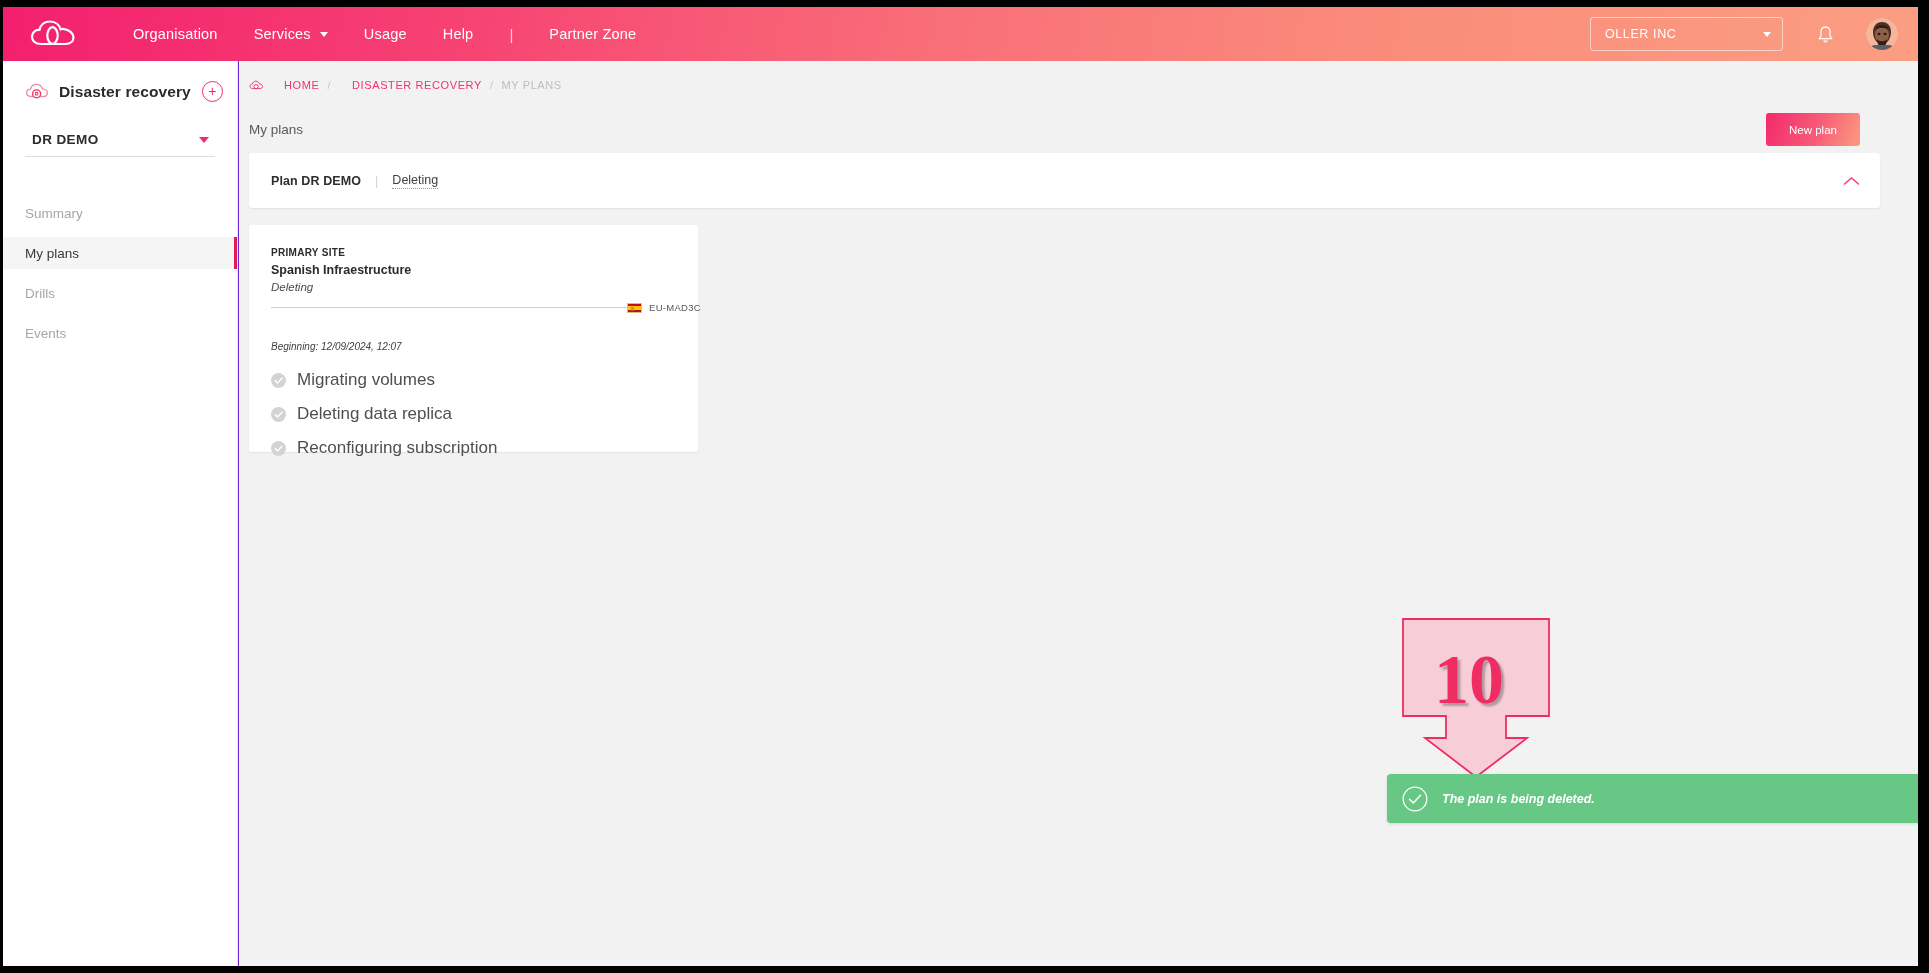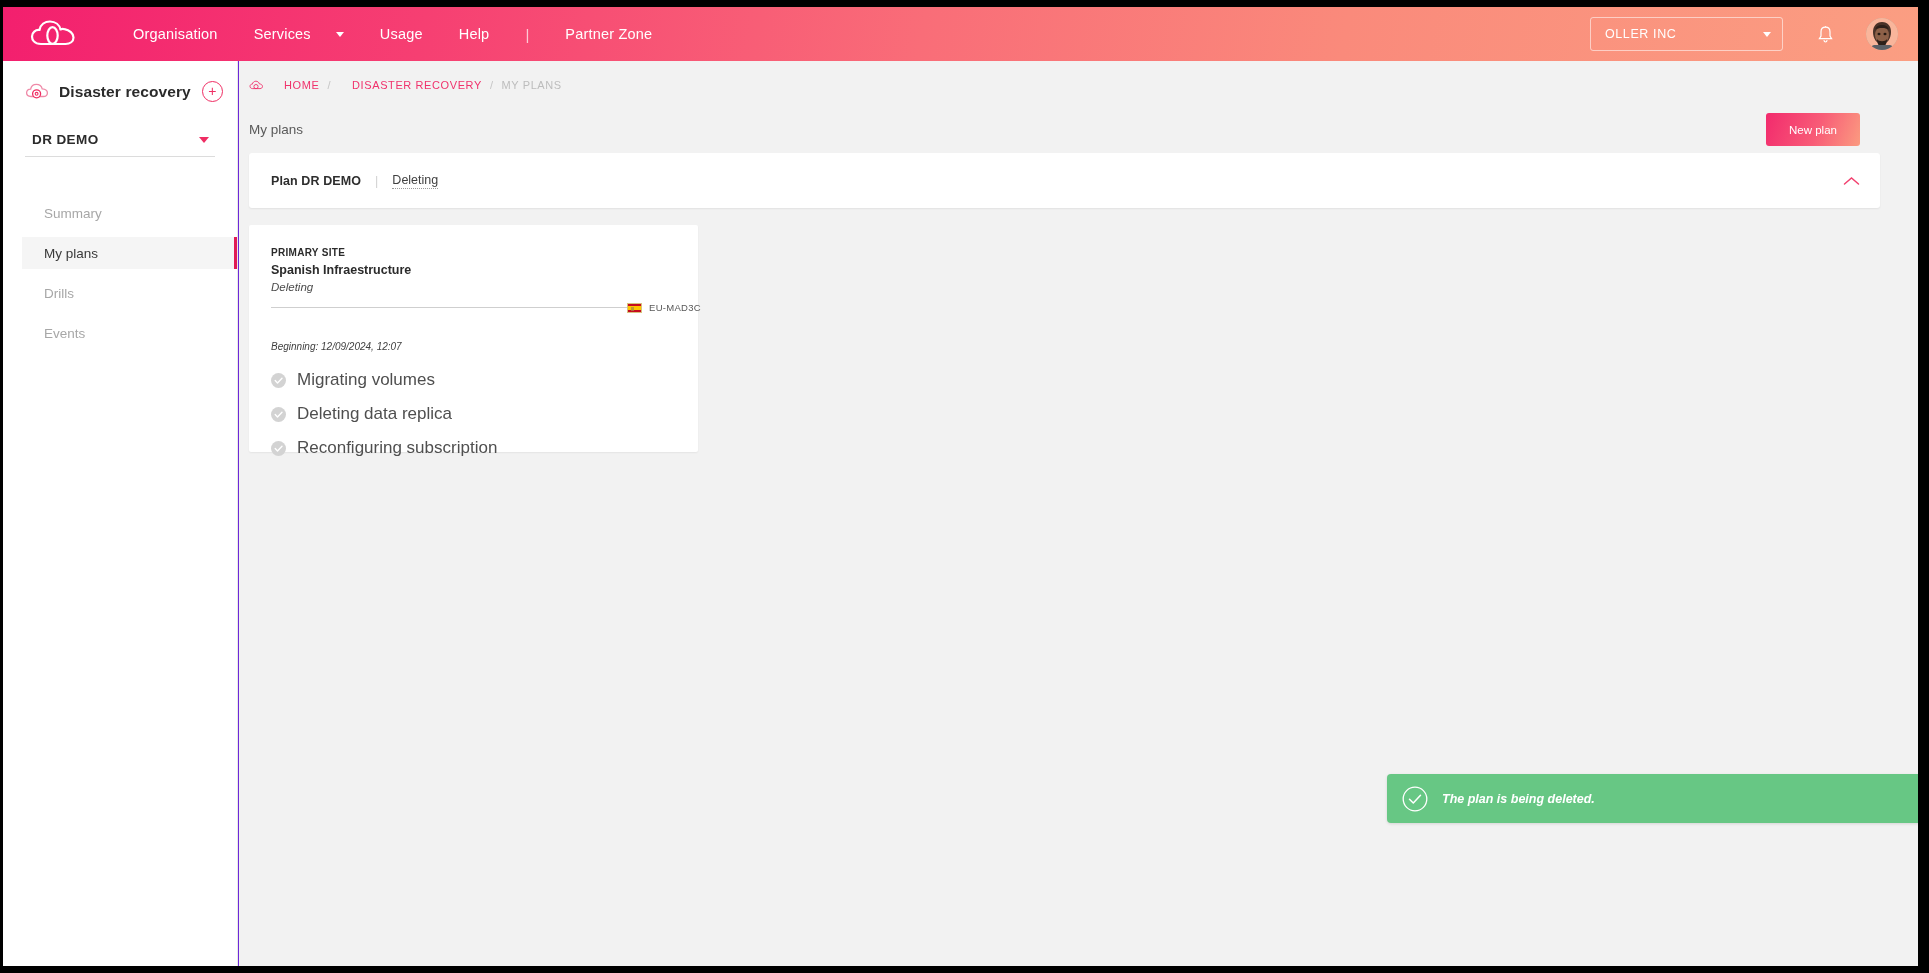--- a/index.html
+++ b/index.html
@@ -24,21 +24,21 @@
     width: 1915px; height: 54px;
     background: linear-gradient(100deg, #f31f6e 0%, #f63f72 22%, #f96d78 48%, #fa8a7b 70%, #fb9e82 100%);
     display: flex; align-items: center;
   }
   .logo { margin-left: 26px; width: 48px; height: 34px; display: flex; align-items: center; justify-content: center; }
   .nav { display: flex; align-items: center; margin-left: 56px; }
   .nav-item {
     color: #ffffff; font-size: 14.5px; letter-spacing: .2px;
     padding: 6px 0; margin-right: 36px; cursor: pointer; white-space: nowrap;
   }
-  .nav-item.with-caret { display: flex; align-items: center; gap: 25px; }
+  .nav-item.with-caret { display: flex; align-items: center; gap: 9px; }
   .caret-dn {
     width: 0; height: 0; border-left: 4.5px solid transparent; border-right: 4.5px solid transparent;
     border-top: 5.5px solid #ffffff;
   }
   .nav-sep { color: #ffe0e6; font-size: 15px; margin-right: 36px; opacity: .85; }
   .topbar-right { position: absolute; right: 20px; top: 0; height: 54px; display: flex; align-items: center; }
   .org-select {
     width: 193px; height: 34px; border: 1px solid rgba(255,255,255,.55); border-radius: 3px;
     display: flex; align-items: center; justify-content: space-between;
     padding: 0 11px 0 14px; color: #fff; font-size: 12.5px; letter-spacing: .6px; cursor: pointer;
@@ -71,21 +71,20 @@
   .sb-project-name { font-size: 13.5px; font-weight: 700; color: #2b2b2b; letter-spacing: .4px; padding-left: 7px; }
   .caret-dn-pink {
     width: 0; height: 0; border-left: 5px solid transparent; border-right: 5px solid transparent;
     border-top: 6px solid #ef2d63; margin-right: 6px;
   }
   .sb-menu { margin-top: 40px; }
   .sb-item {
     height: 32px; display: flex; align-items: center; padding-left: 22px;
     font-size: 13.5px; color: #a7a7a7; cursor: pointer; border-right: 3px solid transparent;
     margin-bottom: 8px;
-    margin-left: 19px;
   }
   .sb-item.active { background: #f5f5f5; color: #3a3a3a; border-right: 3px solid #e01b56; }
 
   
   .main {
     position: absolute; left: 236px; top: 54px; width: 1679px; height: 905px;
     background: #f2f2f2; overflow: hidden;
   }
   .breadcrumb {
     display: flex; align-items: center; padding: 18px 0 0 10px;
@@ -340,20 +339,26 @@
               <circle cx="7.5" cy="7.5" r="7.5" fill="#d3d3d3"></circle>
               <path d="M4.2 7.6 L6.5 9.9 L11 5.2" fill="none" stroke="#ffffff" stroke-width="1.4" stroke-linecap="round" stroke-linejoin="round"></path>
             </svg>
           </span>
           <span class="step-label">Reconfiguring subscription</span>
         </div>
       </div>
     </div>
 
 
+    <div class="callout" id="callout-10">
+      <svg width="148" height="160" viewBox="0 0 148 160">
+        <path d="M1 1 L147 1 L147 98 L104 98 L104 120 L125 120 L74 159 L23 120 L44 120 L44 98 L1 98 Z" fill="#f7cdd8" stroke="#ef2d63" stroke-width="1.8" stroke-linejoin="miter"></path>
+      </svg>
+      <span class="callout-num">10</span>
+    </div>
 
     <div class="toast">
       <span class="toast-icon">
         <svg width="26" height="26" viewBox="0 0 26 26">
           <circle cx="13" cy="13" r="11.8" fill="none" stroke="#ffffff" stroke-width="1.3"></circle>
           <path d="M7.5 13.2 L11.3 17 L18.5 9.3" fill="none" stroke="#ffffff" stroke-width="1.5" stroke-linecap="round" stroke-linejoin="round"></path>
         </svg>
       </span>
       <span class="toast-text">The plan is being deleted.</span>
 

